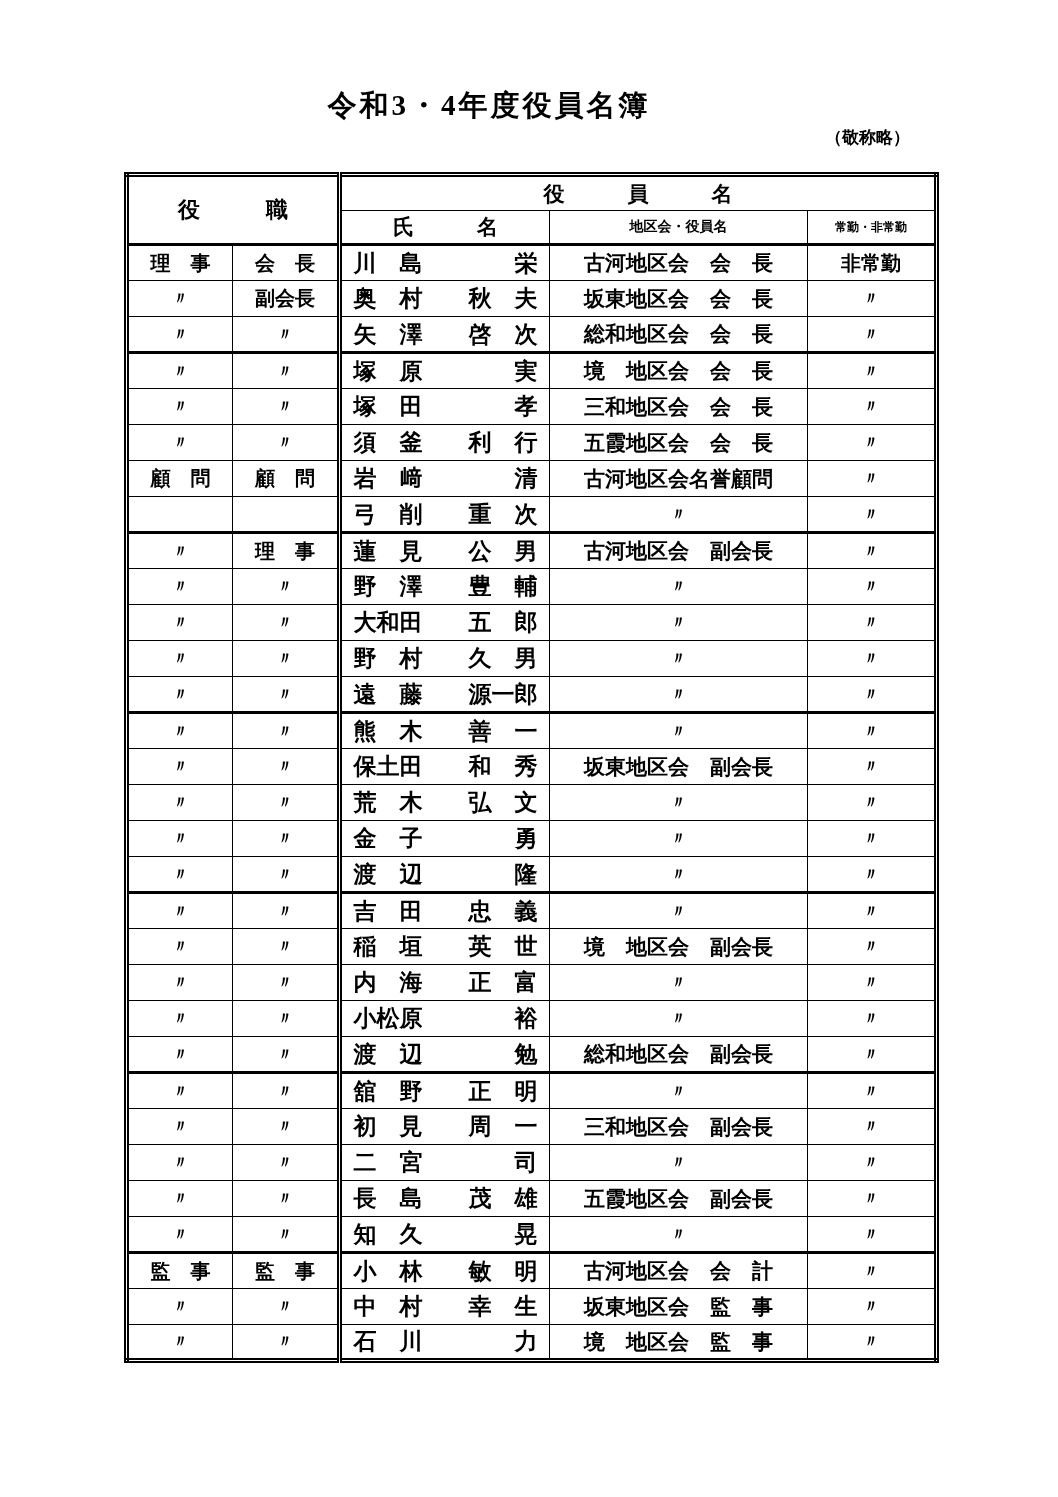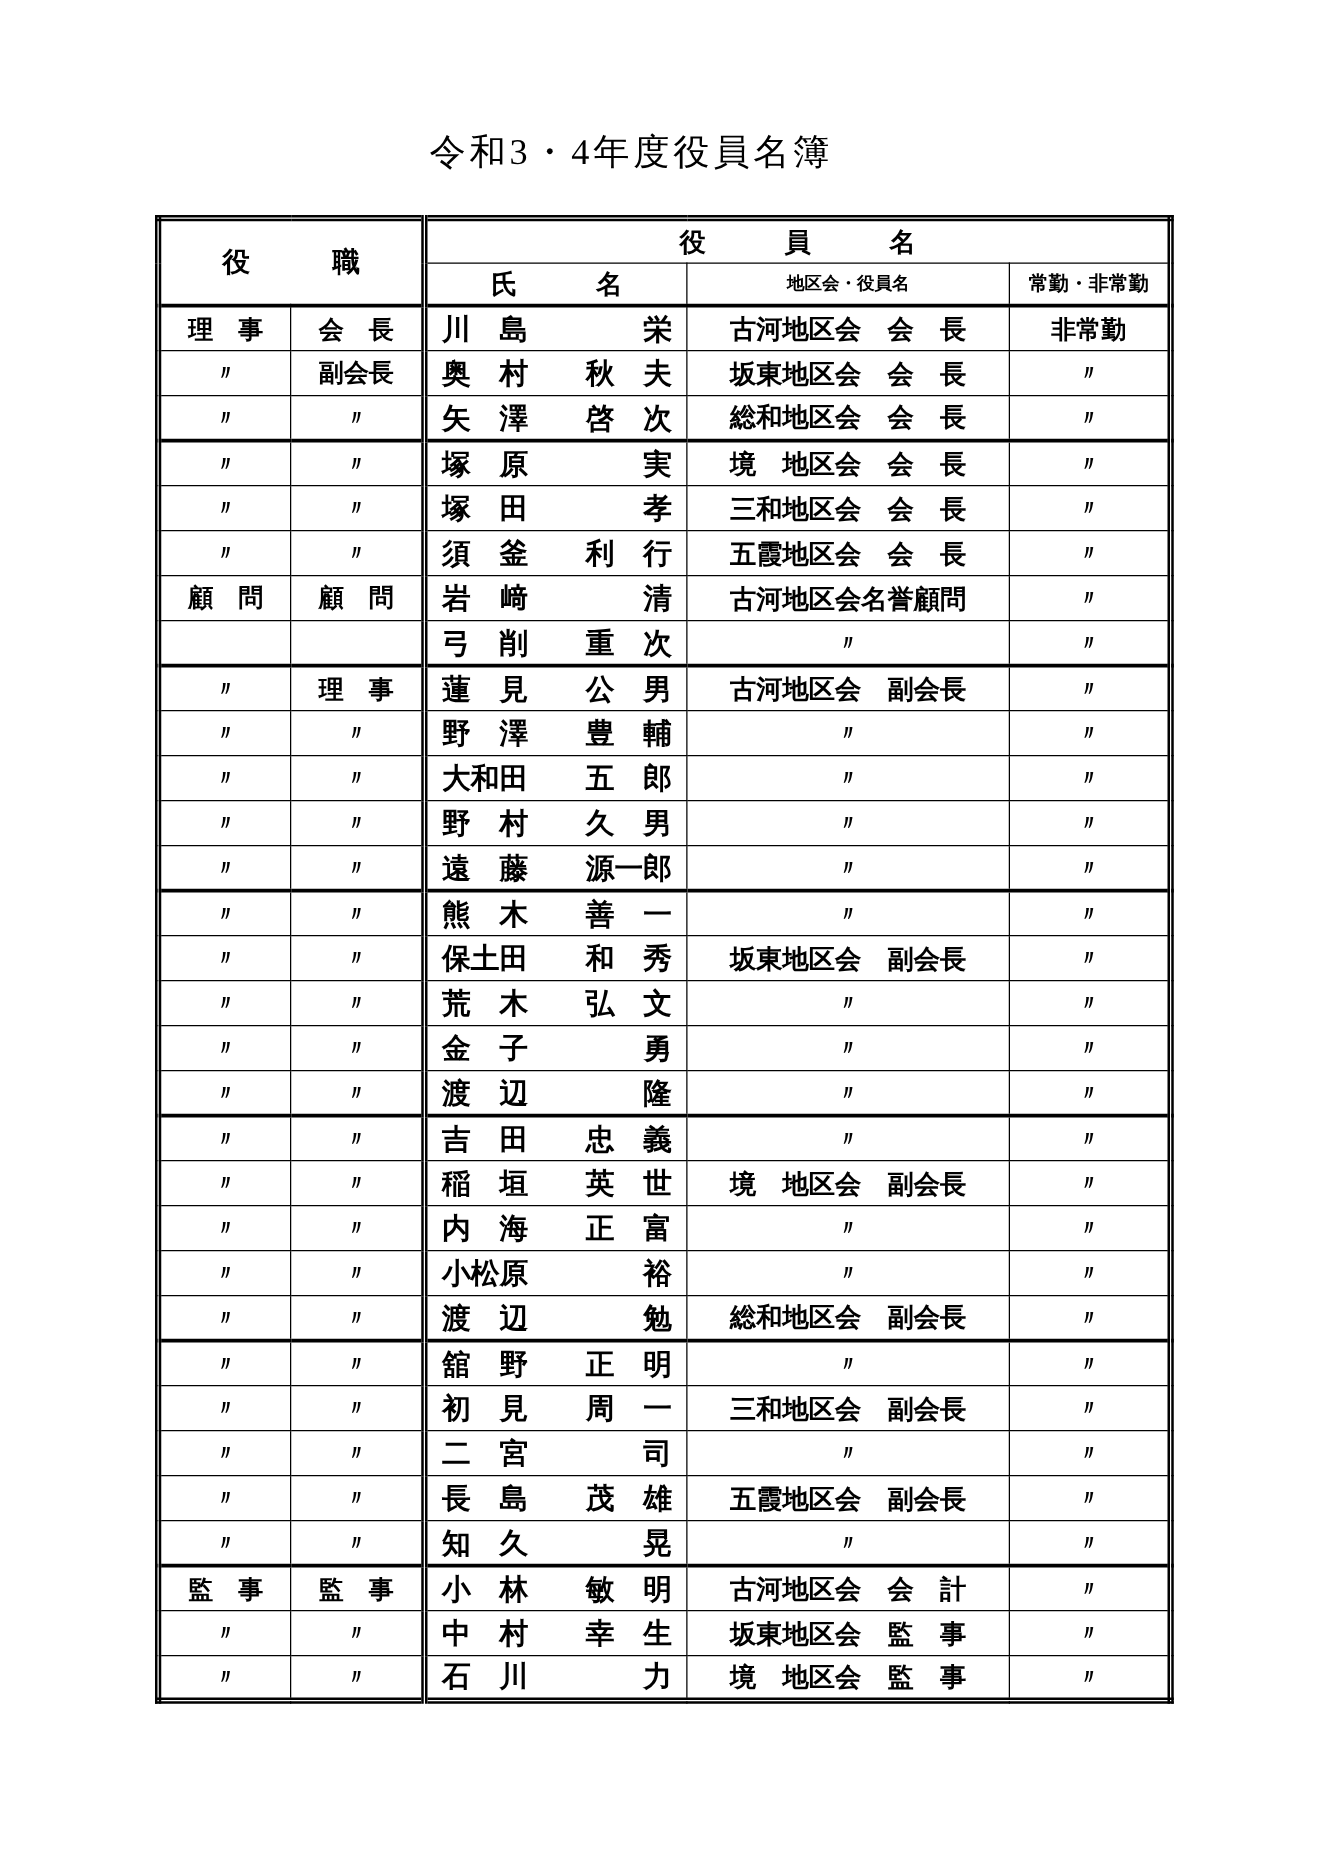--- a/index.html
+++ b/index.html
@@ -16,24 +16,24 @@
     background: #ffffff;
     overflow: hidden;
   }
   .title {
     position: absolute;
     top: 86px;
     left: 124px;
     width: 810px;
     padding-right: 80px;
     box-sizing: border-box;
-    margin: 16px;
+    margin: 0;
     text-align: center;
     font-size: 29px;
-    font-weight: normal;
+    font-weight: bold;
     letter-spacing: 3px;
     white-space: nowrap;
   }
   .note {
     position: absolute;
     top: 126px;
     left: 124px;
     width: 810px;
     box-sizing: border-box;
     padding-right: 24px;
@@ -62,37 +62,38 @@
     white-space: nowrap;
   }
   
   .roster .dbl { border-left: 5px double #000; }
   
   .roster thead th { font-size: 21px; }
   .roster thead { border-bottom: 3px solid #000; }
   .roster tr.hrow1 { height: 36px; }
   .roster tr.hrow2 { height: 34px; }
   .roster th.h-district { font-size: 14px; }
-  .roster th.h-duty { font-size: 16px; letter-spacing: 0px; }
+  .roster th.h-duty { font-size: 12px; letter-spacing: 0px; }
   .roster thead th.h-pos { font-size: 22px; }
   
   .roster tbody tr { height: 36px; }
   .roster td.c-pos1, .roster td.c-pos2 { font-size: 20px; }
   .roster td.c-name { font-size: 23px; text-align: center; }
   .roster td.c-district { font-size: 21px; text-align: center; }
   .roster td.c-duty { font-size: 20px; }
   .roster td.ditto { font-size: 17px; }
   
   .roster tr.thick td { border-bottom: 3px solid #000; }
 </style>
 </head>
 <body>
 
 <div class="page">
   <h1 class="title">令和3・4年度役員名簿</h1>
+  <div class="note">（敬称略）</div>
 
   <table class="roster">
     <colgroup>
       <col style="width:106px">
       <col style="width:107px">
       <col style="width:210px">
       <col style="width:258px">
       <col style="width:129px">
     </colgroup>
     <thead>

